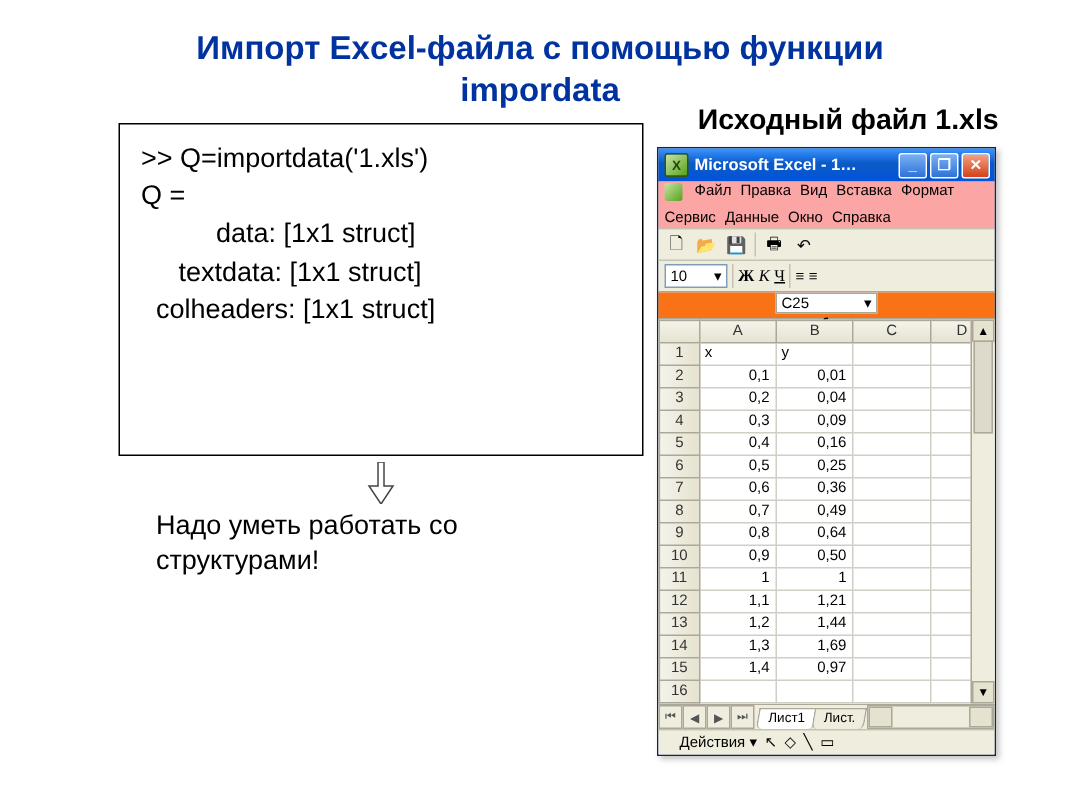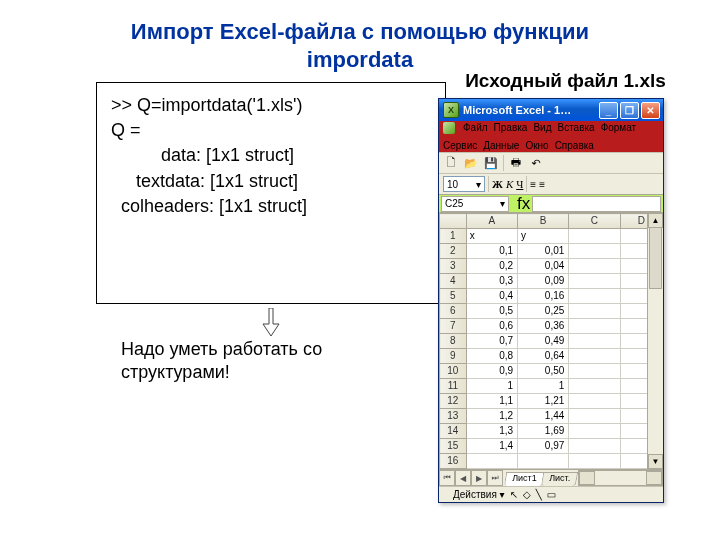--- a/index.html
+++ b/index.html
@@ -15,21 +15,21 @@
   .title {
     color: #0033a0;
     font-weight: bold;
     font-size: 22px;
     text-align: center;
     padding-top: 18px;
     line-height: 1.25;
   }
   .left-col {
     position: absolute;
-    left: 51px;
+    left: 34px;
     top: 82px;
     width: 350px;
     padding-left: 45px;
   }
   .code-box {
     border: 1px solid #000;
     padding: 10px 10px 10px 14px;
     font-size: 18px;
     line-height: 1.4;
     height: 200px;
@@ -94,21 +94,21 @@
   }
   .win-min, .win-max {
     background: linear-gradient(to bottom,#7ab1f3,#2d72d7);
     color: #fff;
   }
   .win-close {
     background: linear-gradient(to bottom,#f6a083,#d24218);
     color: #fff;
   }
   .menubar {
-    background: #b91c1c;
+    background: #fca5a5;
     padding: 1px 4px;
     display: flex;
     gap: 6px;
     font-size: 10px;
     border-bottom: 1px solid #c6c3b3;
     flex-wrap: wrap;
   }
   .menu-icon {
     width: 12px; height: 12px;
     background: linear-gradient(135deg,#c9e3a7,#57a21a);
@@ -140,24 +140,25 @@
   }
   .fontsize-box {
     background:#fff; border:1px solid #7f9db9; width:34px; height:14px;
     display:flex; align-items:center; padding:0 3px; justify-content:space-between;
   }
   .fmt-b { font-weight: bold; font-family: 'Times New Roman', serif; font-size:11px;}
   .fmt-i { font-style: italic; font-family: 'Times New Roman', serif; font-size:11px;}
   .fmt-u { text-decoration: underline; font-family: 'Times New Roman', serif; font-size:11px;}
   .namebox-row {
     display: flex;
-    background: #bef264;
+    background: #f97316;
     border-bottom: 1px solid #aca899;
     align-items: center;
     height: 17px;
+    flex-direction: column;
   }
   .namebox {
     width: 60px; height: 14px;
     background: #fff;
     border: 1px solid #aca899;
     font-size: 10px;
     padding: 0 3px;
     display: flex; align-items:center; justify-content:space-between;
     margin: 0 2px 0 2px;
   }

